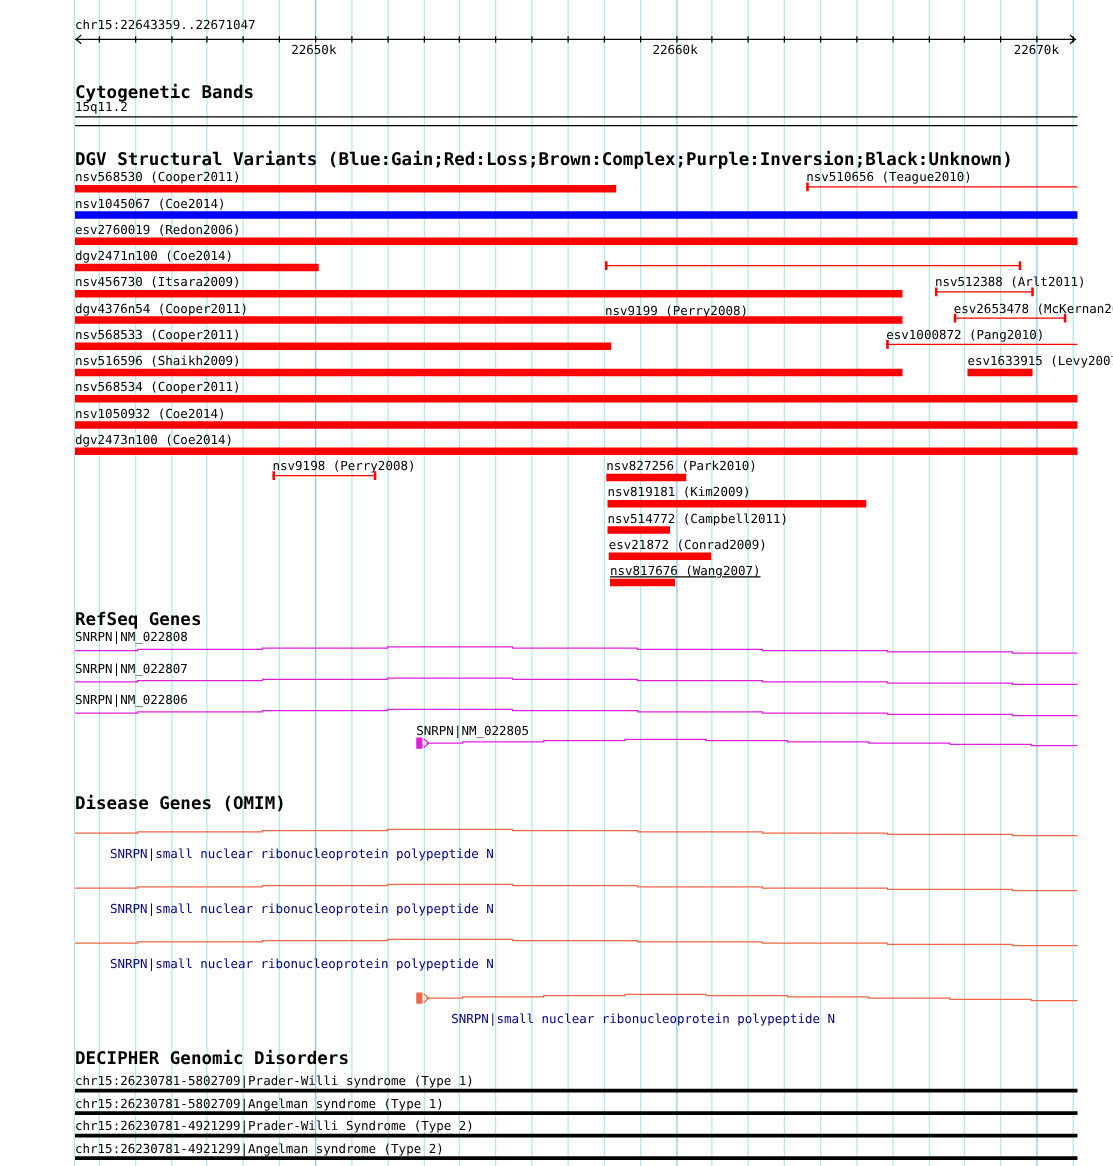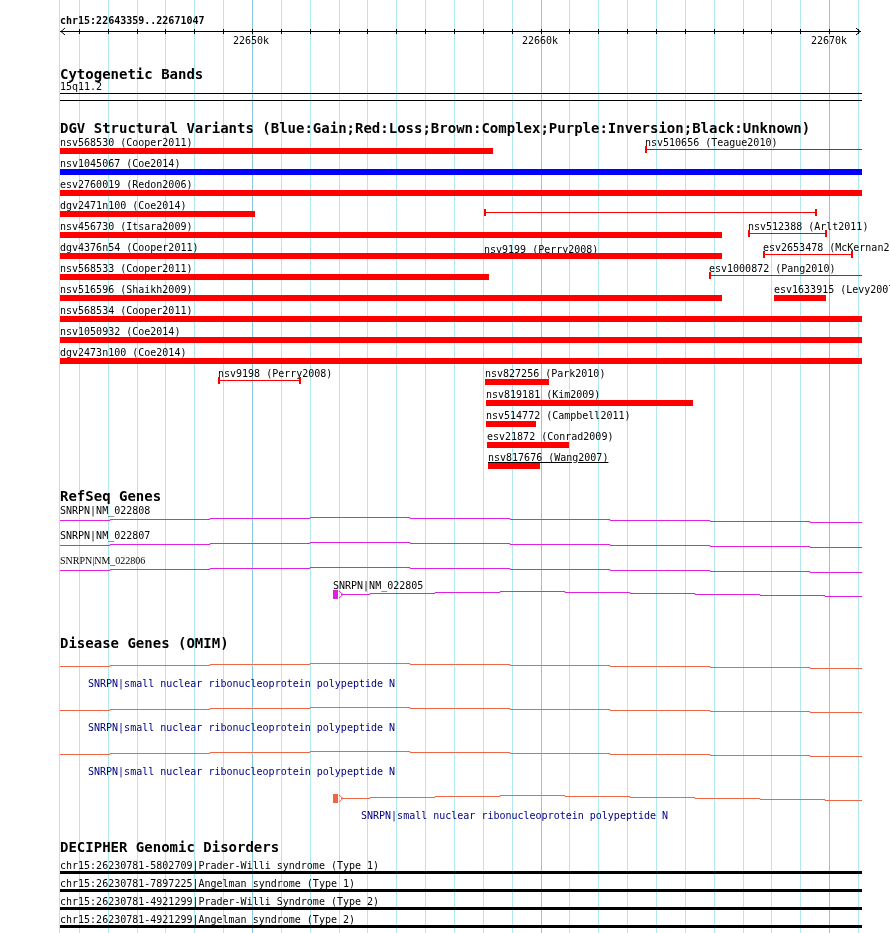--- a/index.html
+++ b/index.html
@@ -43,21 +43,21 @@
     <line x1="685.5" x2="685.5" y1="0" y2="933" stroke="#b0e8ee" stroke-width="1"></line>
     <line x1="714.5" x2="714.5" y1="0" y2="933" stroke="#b0e8ee" stroke-width="1"></line>
     <line x1="743.5" x2="743.5" y1="0" y2="933" stroke="#b0e8ee" stroke-width="1"></line>
     <line x1="771.5" x2="771.5" y1="0" y2="933" stroke="#b0e8ee" stroke-width="1"></line>
     <line x1="800.5" x2="800.5" y1="0" y2="933" stroke="#b0e8ee" stroke-width="1"></line>
     <line x1="829.5" x2="829.5" y1="0" y2="933" stroke="#88c8e0" stroke-width="1"></line>
     <line x1="858.5" x2="858.5" y1="0" y2="933" stroke="#b0e8ee" stroke-width="1"></line>
     <line x1="59.5" x2="59.5" y1="0" y2="933" stroke="#b0e8ee" stroke-width="1"></line>
   </svg>
 
-<div class="t" style="left:60px;top:15px;font-weight:bold;">chr15:22643359..22671047</div>
+<div class="t" style="left:60px;top:15px;">chr15:22643359..22671047</div>
 <svg class="lines" id="ruler-svg">
     <line x1="60" x2="861" y1="31.5" y2="31.5" stroke="#000" stroke-width="1"></line>
     <polyline points="65,28 61,31.5 65,35" fill="none" stroke="#000"></polyline>
     <polyline points="856,28 860,31.5 856,35" fill="none" stroke="#000"></polyline>
     <line x1="79.5" x2="79.5" y1="29" y2="34" stroke="#000"></line>
     <line x1="108.5" x2="108.5" y1="29" y2="34" stroke="#000"></line>
     <line x1="137.5" x2="137.5" y1="29" y2="34" stroke="#000"></line>
     <line x1="165.5" x2="165.5" y1="29" y2="34" stroke="#000"></line>
     <line x1="194.5" x2="194.5" y1="29" y2="34" stroke="#000"></line>
     <line x1="223.5" x2="223.5" y1="29" y2="34" stroke="#000"></line>
@@ -152,37 +152,37 @@
     <div class="t" style="left: 487px; top: 431px;">esv21872 (Conrad2009)</div>
     <div class="bar" style="left: 487px; top: 442px; width: 82px; background: rgb(255, 0, 0);"></div>
     <div class="t" style="left: 488px; top: 452px; text-decoration: underline;">nsv817676 (Wang2007)</div>
     <div class="bar" style="left: 488px; top: 463px; width: 52px; background: rgb(255, 0, 0);"></div>
   </div>
 
 <div class="track-title" style="left:60px;top:490px;">RefSeq Genes</div>
 <div id="refseq-track">
     <div class="t" style="left: 60px; top: 505px;">SNRPN|NM_022808</div>
     <div class="t" style="left: 60px; top: 530px;">SNRPN|NM_022807</div>
-    <div class="t" style="left: 60px; top: 555px; font-family: Liberation Serif, serif;">SNRPN|NM_022806</div>
+    <div class="t" style="left: 60px; top: 555px;">SNRPN|NM_022806</div>
     <div class="t" style="left: 333px; top: 580px;">SNRPN|NM_022805</div>
   </div>
 
 <div class="track-title" style="left:60px;top:637px;">Disease Genes (OMIM)</div>
 <div id="omim-track">
     <div class="t omim-label" style="left: 60px; top: 678px;">SNRPN|small nuclear ribonucleoprotein polypeptide N</div>
     <div class="t omim-label" style="left: 60px; top: 722px;">SNRPN|small nuclear ribonucleoprotein polypeptide N</div>
     <div class="t omim-label" style="left: 60px; top: 766px;">SNRPN|small nuclear ribonucleoprotein polypeptide N</div>
     <div class="t omim-label" style="left: 333px; top: 810px;">SNRPN|small nuclear ribonucleoprotein polypeptide N</div>
   </div>
 
 <div class="track-title" style="left:60px;top:841px;">DECIPHER Genomic Disorders</div>
 <div id="decipher-track">
     <div class="t" style="left: 60px; top: 860px;">chr15:26230781-5802709|Prader-Willi syndrome (Type 1)</div>
     <div class="rule" style="left: 60px; top: 871px; width: 802px; height: 3px;"></div>
-    <div class="t" style="left: 60px; top: 878px;">chr15:26230781-7897225|Angelman syndrome (Type 1)</div>
+    <div class="t" style="left: 60px; top: 878px;">chr15:26230781-5802709|Angelman syndrome (Type 1)</div>
     <div class="rule" style="left: 60px; top: 889px; width: 802px; height: 3px;"></div>
     <div class="t" style="left: 60px; top: 896px;">chr15:26230781-4921299|Prader-Willi Syndrome (Type 2)</div>
     <div class="rule" style="left: 60px; top: 907px; width: 802px; height: 3px;"></div>
     <div class="t" style="left: 60px; top: 914px;">chr15:26230781-4921299|Angelman syndrome (Type 2)</div>
     <div class="rule" style="left: 60px; top: 925px; width: 802px; height: 3px;"></div>
   </div>
 
 <svg class="lines" id="gene-svg">
     <polyline points="60,520.5 110,520.5 110,519.5 210,519.5 210,518.5 310,518.5 310,517.5 410,517.5 410,518.5 510,518.5 510,519.5 610,519.5 610,520.5 710,520.5 710,521.5 810,521.5 810,522.5 862,522.5" fill="none" stroke="#e020e0" stroke-width="1"></polyline>
     <polyline points="60,545.5 110,545.5 110,544.5 210,544.5 210,543.5 310,543.5 310,542.5 410,542.5 410,543.5 510,543.5 510,544.5 610,544.5 610,545.5 710,545.5 710,546.5 810,546.5 810,547.5 862,547.5" fill="none" stroke="#e020e0" stroke-width="1"></polyline>

